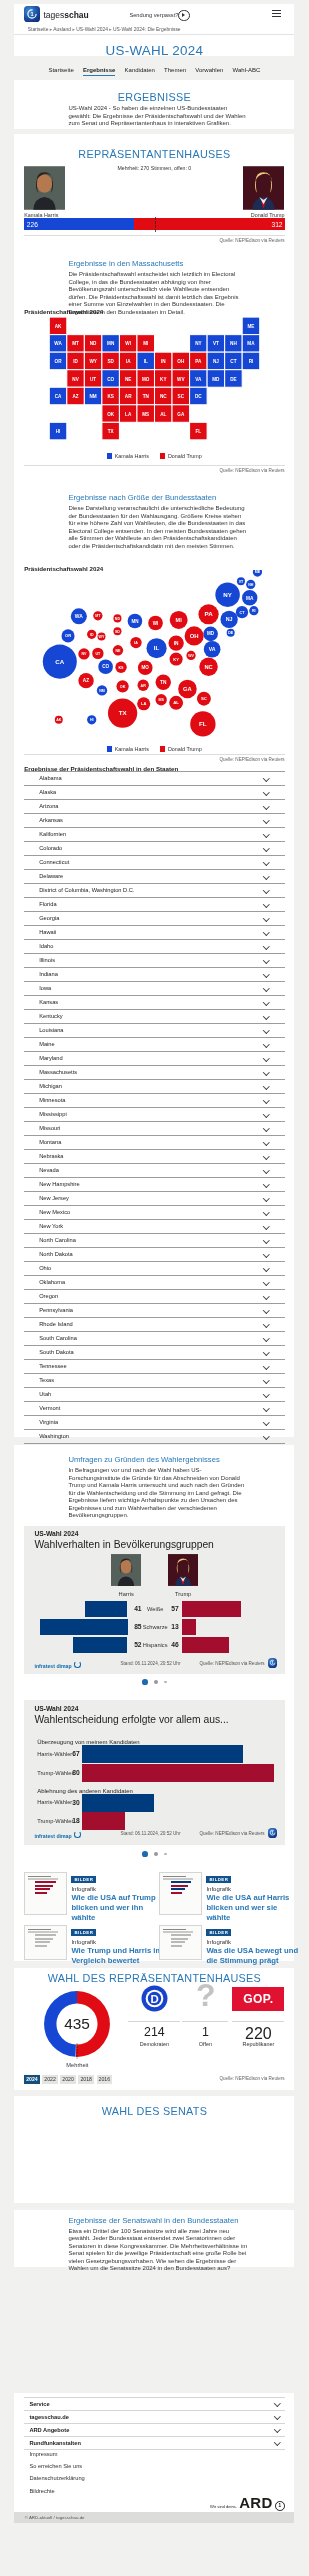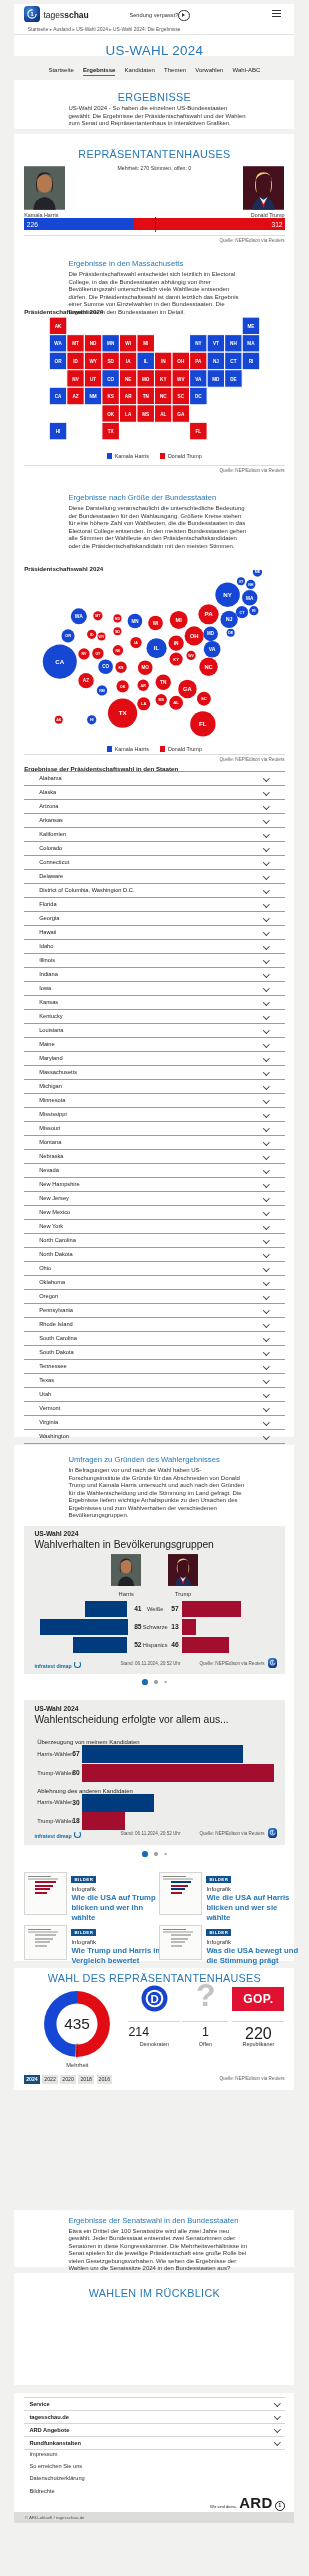--- a/index.html
+++ b/index.html
@@ -904,38 +904,38 @@
           <text x="26" y="34" font-size="22" font-weight="bold" fill="#fff" text-anchor="middle">D</text>
         </svg>
     </div>
     <div class="abs" style="left:178px;top:12.4px;width:27px;height:31px;font-size:32px;font-weight:700;color:#c3c3c3;text-align:center;line-height:31px;">?</div>
     <div class="abs" style="left:218px;top:18.5px;width:52px;height:24px;background:#e11231;">
       <div style="color:#fff;font-size:12px;font-weight:800;text-align:center;line-height:24px;letter-spacing:0.5px;">GOP.</div>
     </div>
     <div class="abs" style="left:114px;top:53px;width:52px;border-top:0.5px solid #d5d5d3;"></div>
     <div class="abs" style="left:168px;top:53px;width:46px;border-top:0.5px solid #d5d5d3;"></div>
     <div class="abs" style="left:218px;top:53px;width:52px;border-top:0.5px solid #d5d5d3;"></div>
-    <div class="abs" style="left:114px;top:57px;width:52px;font-size:12.4px;font-weight:300;color:#222;">214</div>
+    <div class="abs" style="left:114px;top:57px;width:52px;text-align:center;font-size:12.4px;font-weight:300;color:#222;">214</div>
     <div class="abs" style="left:168px;top:57px;width:46px;text-align:center;font-size:12.4px;font-weight:300;color:#222;">1</div>
     <div class="abs" style="left:218px;top:57px;width:52px;text-align:center;font-size:16px;font-weight:300;color:#222;">220</div>
     <div class="abs" style="left:114px;top:73px;width:52px;text-align:center;font-size:5.4px;color:#333;">Demokraten</div>
     <div class="abs" style="left:168px;top:73px;width:46px;text-align:center;font-size:5.4px;color:#333;">Offen</div>
     <div class="abs" style="left:218px;top:73px;width:52px;text-align:center;font-size:5.4px;color:#333;">Republikaner</div>
     <div class="abs" id="yearbtns" style="left:9.8px;top:106px;"><span class="ybtn on">2024</span><span class="ybtn">2022</span><span class="ybtn">2020</span><span class="ybtn">2018</span><span class="ybtn">2016</span></div>
     <div class="abs src" style="right:9.8px;top:108px;">Quelle: NEP/Edison via Reuters</div>
   </div>
 
+  <div class="card" style="top:2096px;height:107px;">
+    <div class="abs ctitle" style="top:9.3px;">WAHL DES SENATS</div>
+  </div>
   <div class="card" style="top:2210px;height:57px;">
     <div class="abs bluehead" style="left:54px;top:6.2px;">Ergebnisse der Senatswahl in den Bundesstaaten</div>
     <div class="abs bodytext" style="left:54px;top:17.5px;width:181px;">Etwa ein Drittel der 100 Senatssitze wird alle zwei Jahre neu gewählt. Jeder Bundesstaat entsendet zwei Senatorinnen oder Senatoren in diese Kongresskammer. Die Mehrheitsverhältnisse im Senat spielen für die jeweilige Präsidentschaft eine große Rolle bei vielen Gesetzgebungsvorhaben. Wie sehen die Ergebnisse der Wahlen um die Senatssitze 2024 in den Bundesstaaten aus?</div>
   </div>
 
-  <div class="card" style="top:2273px;height:112px;">
-    <div class="abs ctitle" style="top:14.4px;">WAHLEN IM RÜCKBLICK</div>
-  </div>
 
   <div class="card" style="top:2393px;height:119px;">
     <div class="abs" id="footer-acc" style="left:9.8px;right:9.8px;top:4.1px;border-top:0.5px solid #d5d5d3;">
         <div class="acc-row" style="height: 12px; border-bottom-color: rgb(213, 213, 211);">
           <span class="lbl" style="left:5.2px;top:2.6px;font-weight:700;">Service</span>
           <span class="chev" style="right:5.2px;top:3.1px;"></span>
         </div>
         <div class="acc-row" style="height: 12px; border-bottom-color: rgb(213, 213, 211);">
           <span class="lbl" style="left:5.2px;top:2.6px;font-weight:700;">tagesschau.de</span>
           <span class="chev" style="right:5.2px;top:3.1px;"></span>

